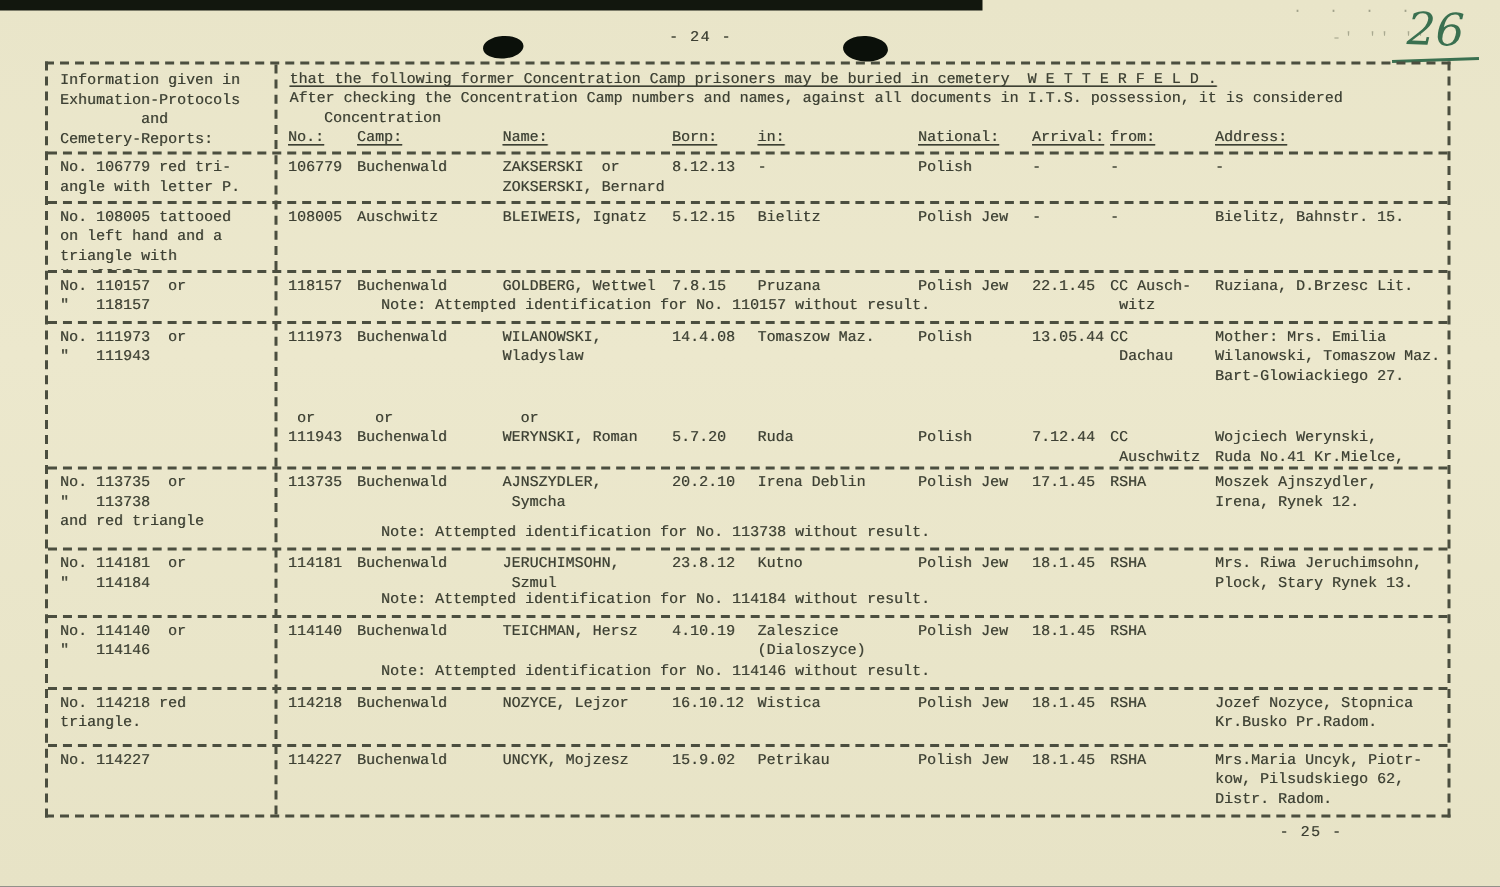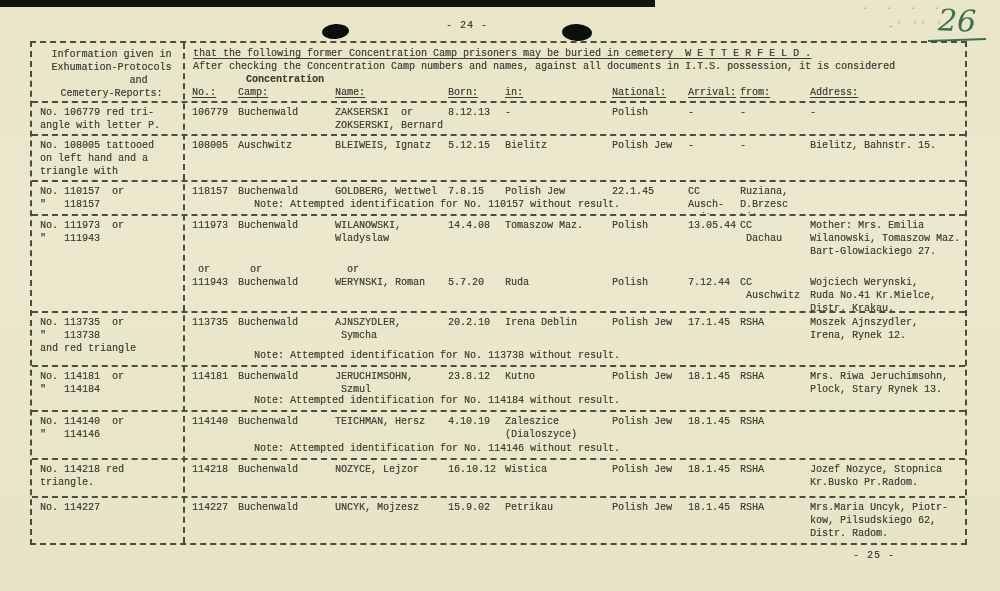--- a/index.html
+++ b/index.html
@@ -23,45 +23,45 @@
   }
   .hw-underline{position:absolute;left:928px;top:39px;width:58px;border-top:2px solid #3a7050;transform:rotate(-2deg);}
   .faint-dots{position:absolute;left:862px;top:2px;color:rgba(90,95,75,.5);letter-spacing:6px;text-shadow:none;}
   .faint-marks{position:absolute;left:888px;top:20px;color:rgba(90,95,75,.45);letter-spacing:2px;text-shadow:none;}
   .frame{
     position:absolute;left:30px;top:41px;width:937px;height:504px;
     border:2px dashed #4b4e3f;box-sizing:border-box;
   }
   .vdiv{position:absolute;left:151px;top:0;bottom:0;border-left:2px dashed #4b4e3f;}
   .header-row{display:flex;height:58px;overflow:hidden;}
-  .header-left{width:153px;min-width:153px;box-sizing:border-box;padding:5px 2px 0 8px;white-space:pre-wrap;text-align:center;}
+  .header-left{width:153px;min-width:153px;box-sizing:border-box;padding:5px 2px 0 8px;white-space:pre-wrap;}
   .header-right{flex:1;padding-top:4px;overflow:hidden;}
   .stmt{padding-left:8px;white-space:pre-wrap;}
   .stmt-u{text-decoration:underline;text-underline-offset:2px;}
-  .conc-label{margin-left:61px;font-weight:bold;}
+  .conc-label{margin-left:31px;}
   .entry-grid{
     display:grid;
     grid-template-columns:46px 97px 113px 57px 107px 76px 52px 70px auto;
     padding-left:7px;
   }
   .entry-grid .col{white-space:pre-wrap;padding-right:3px;}
   .col-label{text-decoration:underline;text-underline-offset:2px;}
   .rows .row{display:flex;border-top:2px dashed #4b4e3f;box-sizing:border-box;overflow:hidden;}
   .rows .row:nth-child(1){height:33px}
   .rows .row:nth-child(2){height:46px}
   .rows .row:nth-child(3){height:34px}
   .rows .row:nth-child(4){height:97px}
   .rows .row:nth-child(5){height:54px}
   .rows .row:nth-child(6){height:45px}
   .rows .row:nth-child(7){height:48px}
   .rows .row:nth-child(8){height:38px}
   .rows .row:nth-child(9){height:45px}
   .cell-left{width:153px;min-width:153px;box-sizing:border-box;padding:3px 2px 0 8px;white-space:pre-wrap;}
   .cell-right{flex:1;position:relative;padding-top:3px;overflow:hidden;}
-  .cell-right > .entry-grid:nth-of-type(2){margin-top:5px;}
+  .cell-right > .entry-grid:nth-of-type(2){margin-top:15px;}
   .note{position:absolute;left:69px;bottom:3px;white-space:pre;}
 </style>
 </head>
 <body>
 
 <div id="paper">
 
   <div class="topbar"></div>
   <div class="punch punch1"></div>
   <div class="punch punch2"></div>
@@ -139,20 +139,21 @@
 
   <div class="row">
     <div class="cell-left">No. 110157  or
 "   118157</div>
     <div class="cell-right">
             <div class="entry-grid">
               <div class="col">118157</div>
               <div class="col">Buchenwald</div>
               <div class="col">GOLDBERG, Wettwel</div>
               <div class="col">7.8.15</div>
+              <div class="col">Pruzana</div>
               <div class="col">Polish Jew</div>
               <div class="col">22.1.45</div>
               <div class="col">CC Ausch-
  witz</div>
               <div class="col">Ruziana, D.Brzesc Lit.</div>
             </div>
             <div class="note">Note: Attempted identification for No. 110157 without result.</div>
           </div>
   </div>
 

